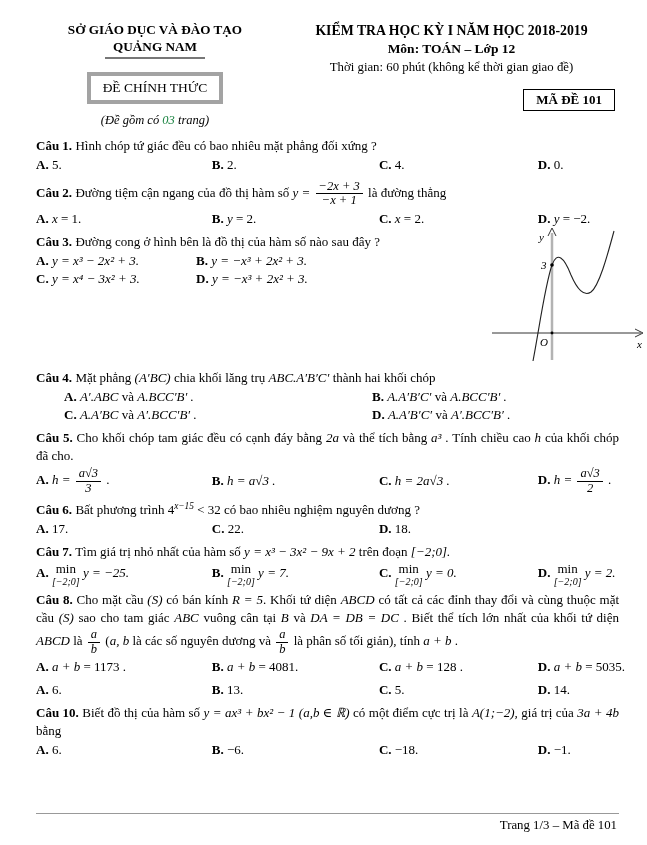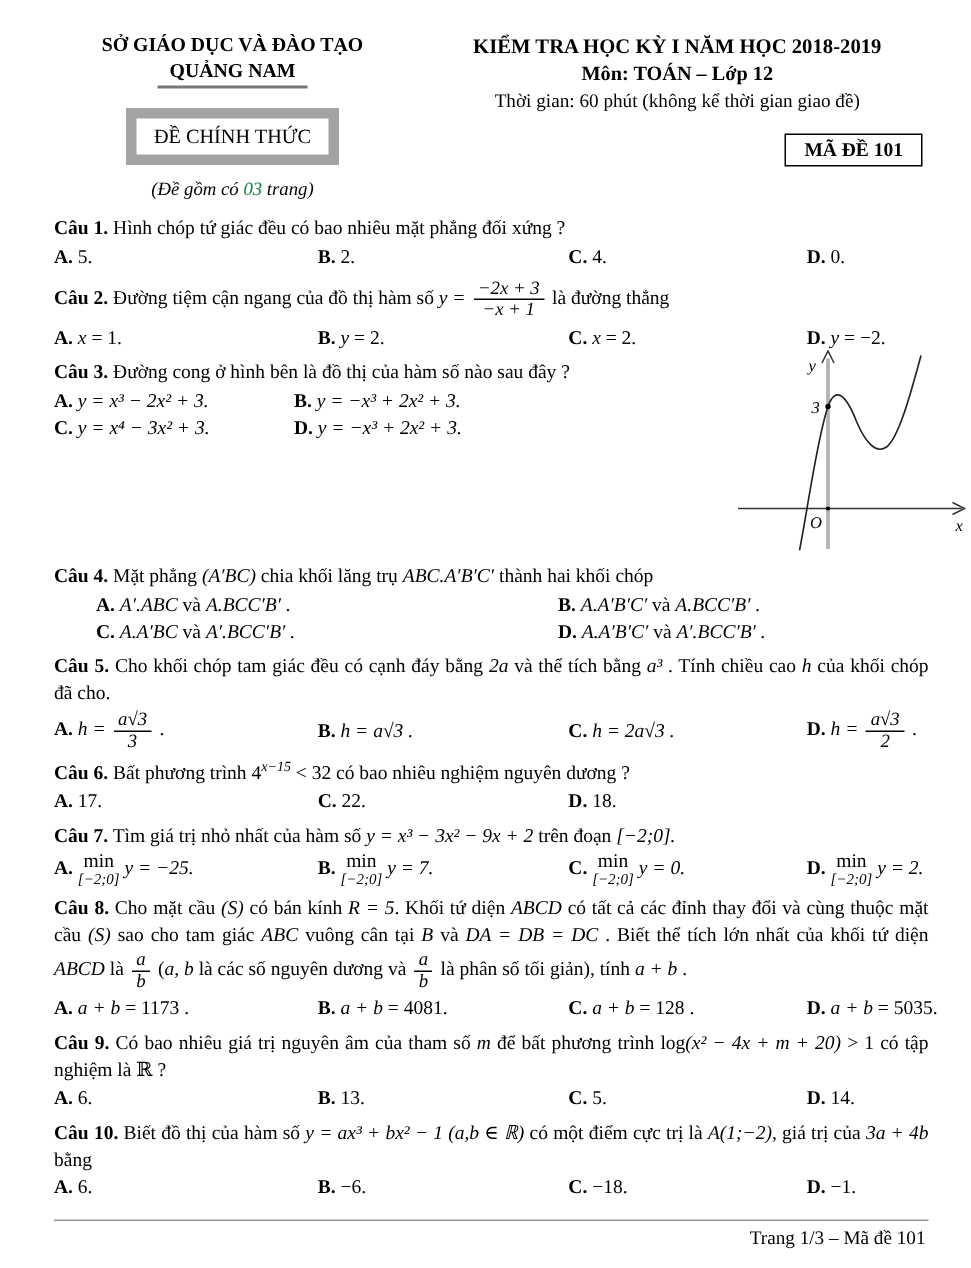--- a/index.html
+++ b/index.html
@@ -9,21 +9,21 @@
     font-family:"Liberation Serif","DejaVu Serif",serif;
     font-size:13px;color:#000;
     display:flex;flex-direction:column;overflow:hidden;
   }
   
   header{display:flex;}
   .h-left{width:238px;text-align:center;}
   .org1,.org2{font-weight:bold;font-size:13.2px;line-height:1.25;}
   .org2{display:inline-block;border-bottom:2px solid #777;padding:0 8px 2px;}
   .official-row{margin-top:13px;}
-  .official-box{display:inline-block;border:7px solid #a3a3a3;padding:4px 12px;font-size:13.5px;}
+  .official-box{display:inline-block;border:4px solid #a3a3a3;padding:4px 12px;font-size:13.5px;}
   .pages-note{font-style:italic;margin-top:9px;font-size:12.5px;}
   .h-right{flex:1;text-align:center;padding-left:10px;}
   .title{font-weight:bold;font-size:13.8px;line-height:1.25;}
   .subject{font-weight:bold;font-size:13.5px;margin-top:2px;}
   .duration{font-size:12.8px;margin-top:3px;}
   .code-row{text-align:right;margin-top:14px;padding-right:4px;}
   .code-box{display:inline-block;border:1px solid #000;padding:2px 12px;font-weight:bold;font-size:13px;}
   
   main{margin-top:9px;}
   .q{margin-bottom:4px;}
@@ -162,21 +162,20 @@
       <div class="q">
         <div class="stem"><span class="qlabel">Câu 8.</span> <span>Cho mặt cầu </span><span class="m">(S)</span><span> có bán kính </span><span class="m">R = 5</span><span>. Khối tứ diện </span><span class="m">ABCD</span><span> có tất cả các đỉnh thay đổi và cùng thuộc mặt cầu </span><span class="m">(S)</span><span> sao cho tam giác </span><span class="m">ABC</span><span> vuông cân tại </span><span class="m">B</span><span> và </span><span class="m">DA = DB = DC</span><span> . Biết thể tích lớn nhất của khối tứ diện </span><span class="m">ABCD</span><span> là </span><span class="frac"><span class="fn">a</span><span class="fd">b</span></span><span> (</span><span class="m">a, b</span><span> là các số nguyên dương và </span><span class="frac"><span class="fn">a</span><span class="fd">b</span></span><span> là phân số tối giản), tính </span><span class="m">a + b</span><span> .</span></div>
         <div class="opts r4">
           <div class="opt"><span class="okey">A.</span> <span class="m">a + b</span><span> = 1173 .</span></div>
           <div class="opt"><span class="okey">B.</span> <span class="m">a + b</span><span> = 4081.</span></div>
           <div class="opt"><span class="okey">C.</span> <span class="m">a + b</span><span> = 128 .</span></div>
           <div class="opt"><span class="okey">D.</span> <span class="m">a + b</span><span> = 5035.</span></div>
         </div>
       </div>
       <div class="q">
-        <div class="stem"><span class="qlabel">Câu 9.</span> <span>Có bao nhiêu giá trị nguyên âm của tham số </span><span class="m">m</span><span> để bất phương trình log</span><span class="m">(x² − 4x + m + 20)</span><span> &gt; 1 có tập nghiệm là ℝ ?</span></div>
         <div class="opts r4">
           <div class="opt"><span class="okey">A.</span> <span>6.</span></div>
           <div class="opt"><span class="okey">B.</span> <span>13.</span></div>
           <div class="opt"><span class="okey">C.</span> <span>5.</span></div>
           <div class="opt"><span class="okey">D.</span> <span>14.</span></div>
         </div>
       </div>
       <div class="q">
         <div class="stem"><span class="qlabel">Câu 10.</span> <span>Biết đồ thị của hàm số </span><span class="m">y = ax³ + bx² − 1 (a,b ∈ ℝ)</span><span> có một điểm cực trị là </span><span class="m">A(1;−2),</span><span> giá trị của </span><span class="m">3a + 4b</span><span> bằng</span></div>
         <div class="opts r4">

